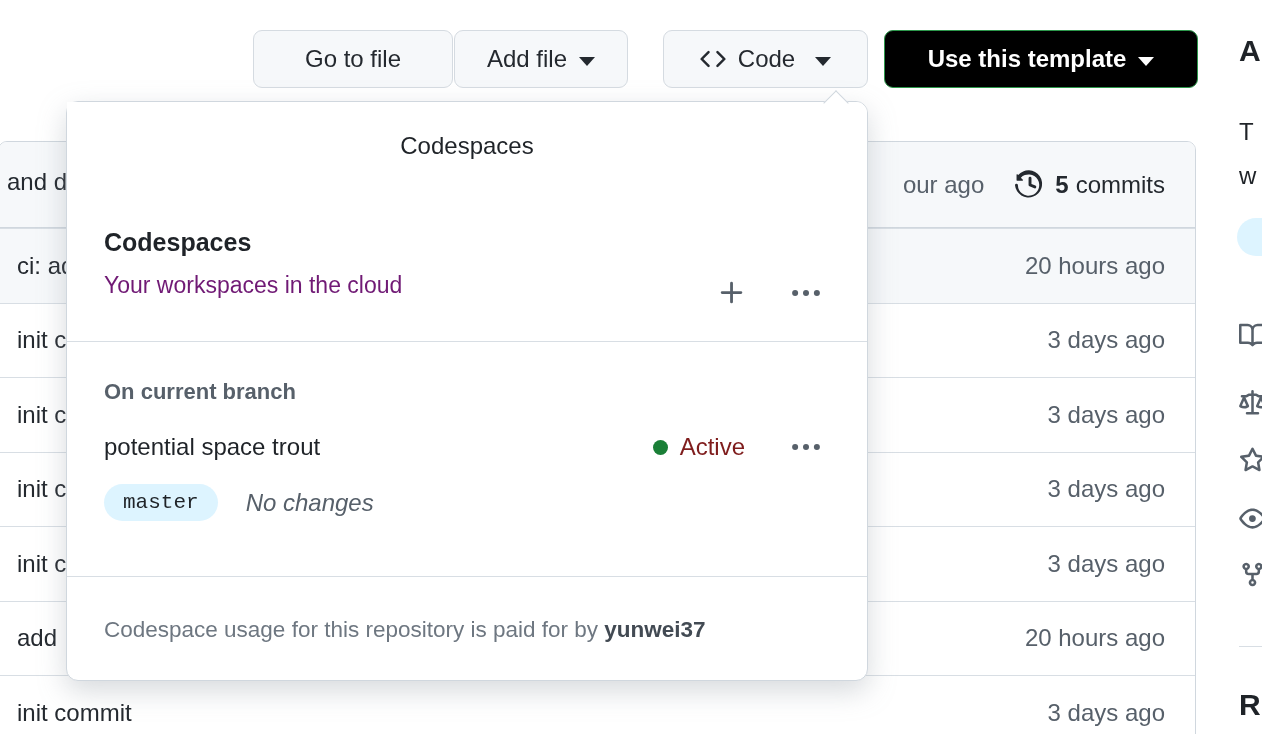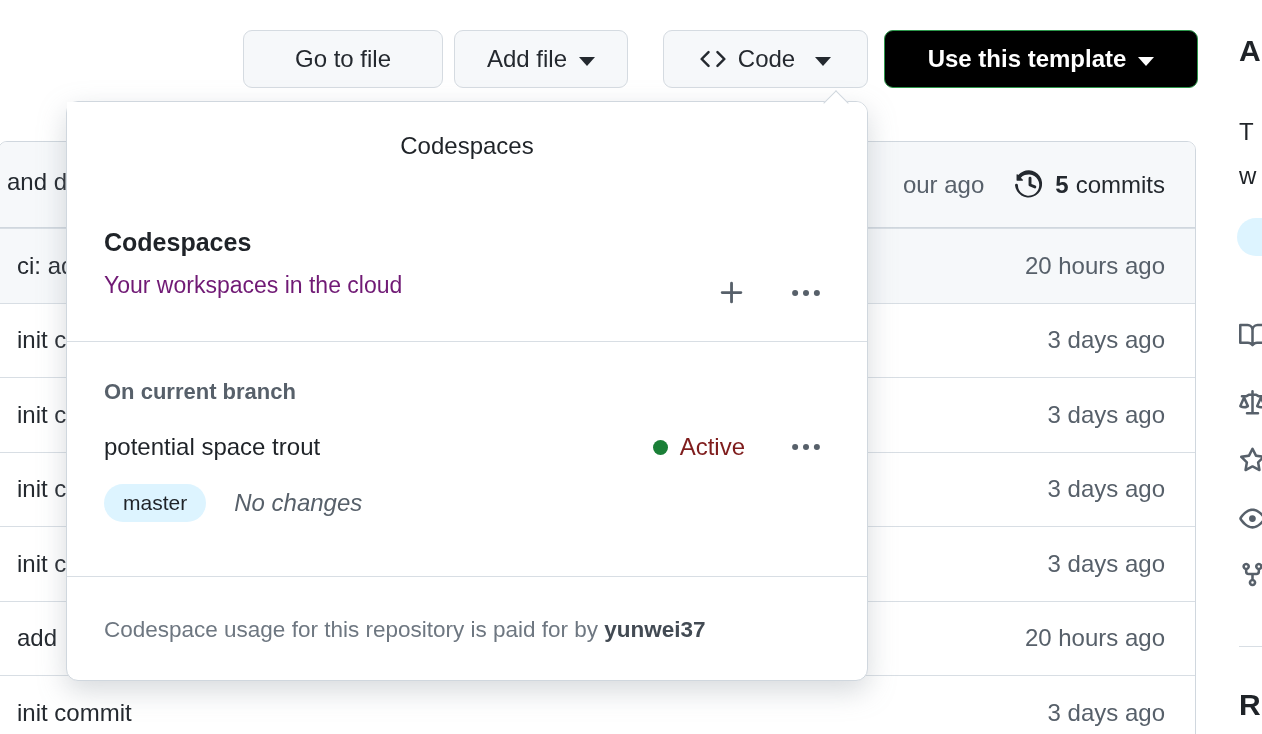--- a/index.html
+++ b/index.html
@@ -9,21 +9,21 @@
     font-family:"Liberation Sans","DejaVu Sans",sans-serif;
     -webkit-font-smoothing:antialiased;
   }
   
   .btn{
     position:absolute;top:30px;height:58px;box-sizing:border-box;
     border:1.5px solid #d5dbe1;border-radius:9px;background:#f6f8fa;
     display:flex;align-items:center;justify-content:center;gap:12px;
     font-size:24px;color:#24292f;cursor:pointer;
   }
-  #btn-goto{left:243px;width:200px;}
+  #btn-goto{left:253px;width:200px;}
   #btn-addfile{left:454px;width:174px;text-align:center;}
   #btn-code{left:663px;width:205px;}
   #btn-template{
     left:884px;width:314px;background:#000000;border:1.5px solid #2c974b;
     color:#ffffff;font-weight:700;
   }
   .caret{width:0;height:0;border-left:8px solid transparent;border-right:8px solid transparent;
     border-top:9px solid currentColor;display:inline-block;margin-top:4px;}
   .icon-svg{display:inline-block;flex:none;}
   
@@ -86,21 +86,21 @@
   .divider{border-top:1.5px solid #d8dee4;flex:none;}
   #branch-sec{height:234px;flex:none;box-sizing:border-box;padding:37px 46px 0 37px;}
   #on-branch{font-size:22px;font-weight:700;color:#57606a;}
   #cs-row{display:flex;align-items:center;justify-content:space-between;margin-top:27px;}
   #cs-name{font-size:24px;font-weight:400;color:#1f2328;}
   #cs-row .right{display:flex;align-items:center;gap:46px;}
   .status{display:flex;align-items:center;gap:12px;font-size:24px;color:#7f1d1d;}
   .dot{width:15px;height:15px;border-radius:50%;background:#1a7f37;flex:none;}
   #branch-row{display:flex;align-items:center;gap:28px;margin-top:22px;}
   #branch-pill{
-    font-family:Liberation Sans, sans-serif;font-size:21px;
+    font-family:Liberation Mono, monospace;font-size:21px;
     background:#ddf4ff;color:#1f2328;padding:7px 19px;border-radius:19px;
   }
   #no-changes{font-style:italic;font-size:24px;color:#57606a;}
   #cs-footer{flex:1;box-sizing:border-box;padding:40px 46px 0 37px;
     font-size:22.5px;color:#6e7781;}
   #cs-footer b{color:#424a53;font-weight:700;}
 </style>
 </head>
 <body>
 

